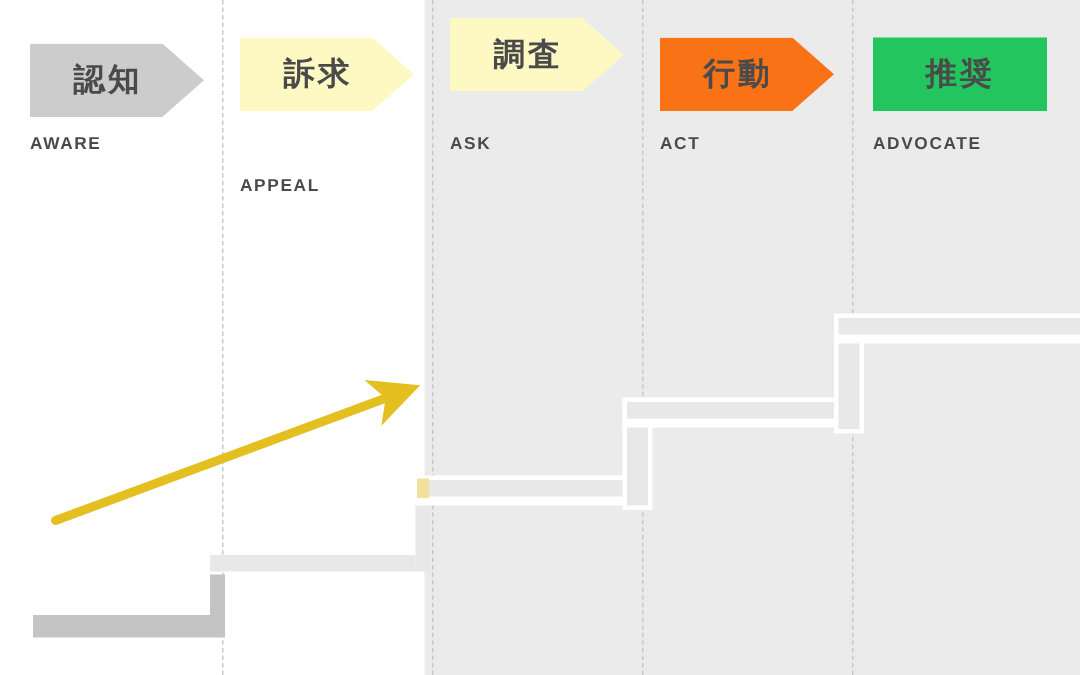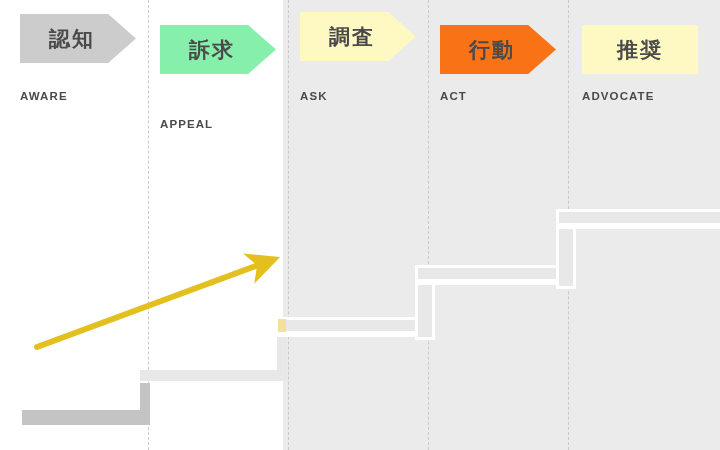--- a/index.html
+++ b/index.html
@@ -54,45 +54,45 @@
 
 <div id="canvas">
 
   <div class="shade" style="left:283px;width:437px;"></div>
 
   <div class="divider" style="left:148px;"></div>
   <div class="divider" style="left:288px;"></div>
   <div class="divider" style="left:428px;"></div>
   <div class="divider" style="left:568px;"></div>
 
-  <div class="chev" style="left:20px;top:14px;width:116px;background:#cccccc;
+  <div class="chev" style="left:20px;top:29px;width:116px;background:#cccccc;
               clip-path:polygon(0 0, 76% 0, 100% 50%, 76% 100%, 0 100%);">
     <span class="jp">認知</span>
   </div>
   <div class="stage-en" style="left:20px;top:90px;width:116px;">AWARE</div>
 
-  <div class="chev" style="left:160px;top:25px;width:116px;background:#86efac;
+  <div class="chev" style="left:160px;top:25px;width:116px;background:#fef9c3;
               clip-path:polygon(0 0, 76% 0, 100% 50%, 76% 100%, 0 100%);">
     <span class="jp">訴求</span>
   </div>
   <div class="stage-en" style="left:160px;top:90px;width:116px;margin-top:28px;">APPEAL</div>
 
   <div class="chev" style="left:300px;top:12px;width:116px;background:#fef9c3;
               clip-path:polygon(0 0, 76% 0, 100% 50%, 76% 100%, 0 100%);">
     <span class="jp">調査</span>
   </div>
   <div class="stage-en" style="left:300px;top:90px;width:116px;">ASK</div>
 
   <div class="chev" style="left:440px;top:25px;width:116px;background:#f97316;
               clip-path:polygon(0 0, 76% 0, 100% 50%, 76% 100%, 0 100%);">
     <span class="jp">行動</span>
   </div>
   <div class="stage-en" style="left:440px;top:90px;width:116px;">ACT</div>
 
-  <div class="chev plain" style="left:582px;top:25px;width:116px;background:#fef9c3;">
+  <div class="chev plain" style="left:582px;top:25px;width:116px;background:#22c55e;">
     <span class="jp">推奨</span>
   </div>
   <div class="stage-en" style="left:582px;top:90px;width:116px;">ADVOCATE</div>
 
   <div class="bar" style="left:22px;top:410px;width:118px;height:15px;background:#c4c4c4;"></div>
 
   <div class="bar" style="left:140px;top:383px;width:10px;height:42px;background:#c4c4c4;"></div>
 
   <div class="bar" style="left:140px;top:370px;width:137px;height:11px;background:#e8e8e8;"></div>
 

